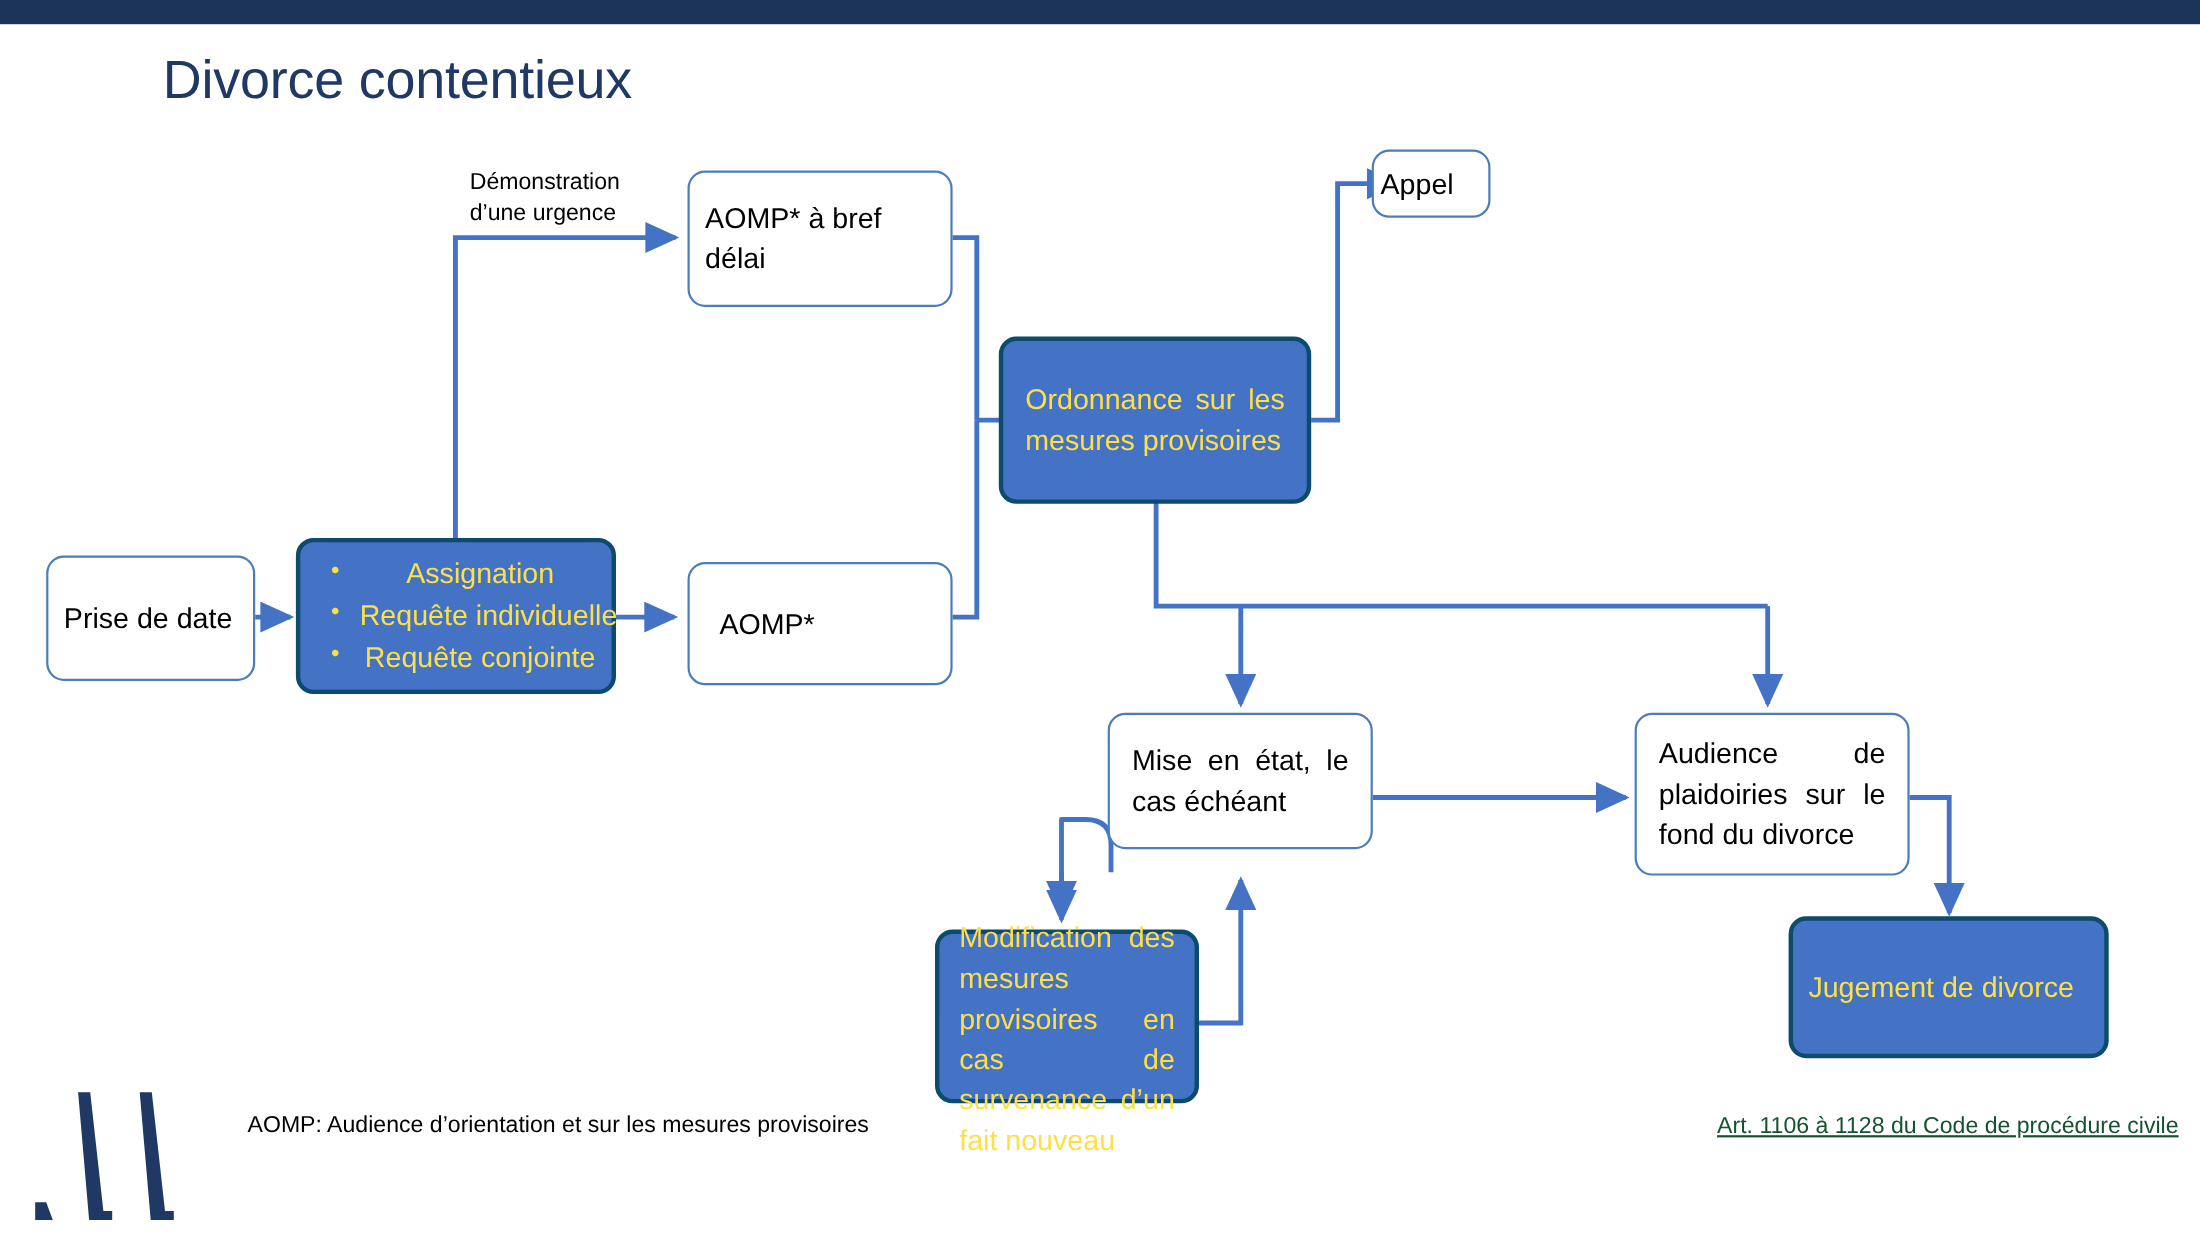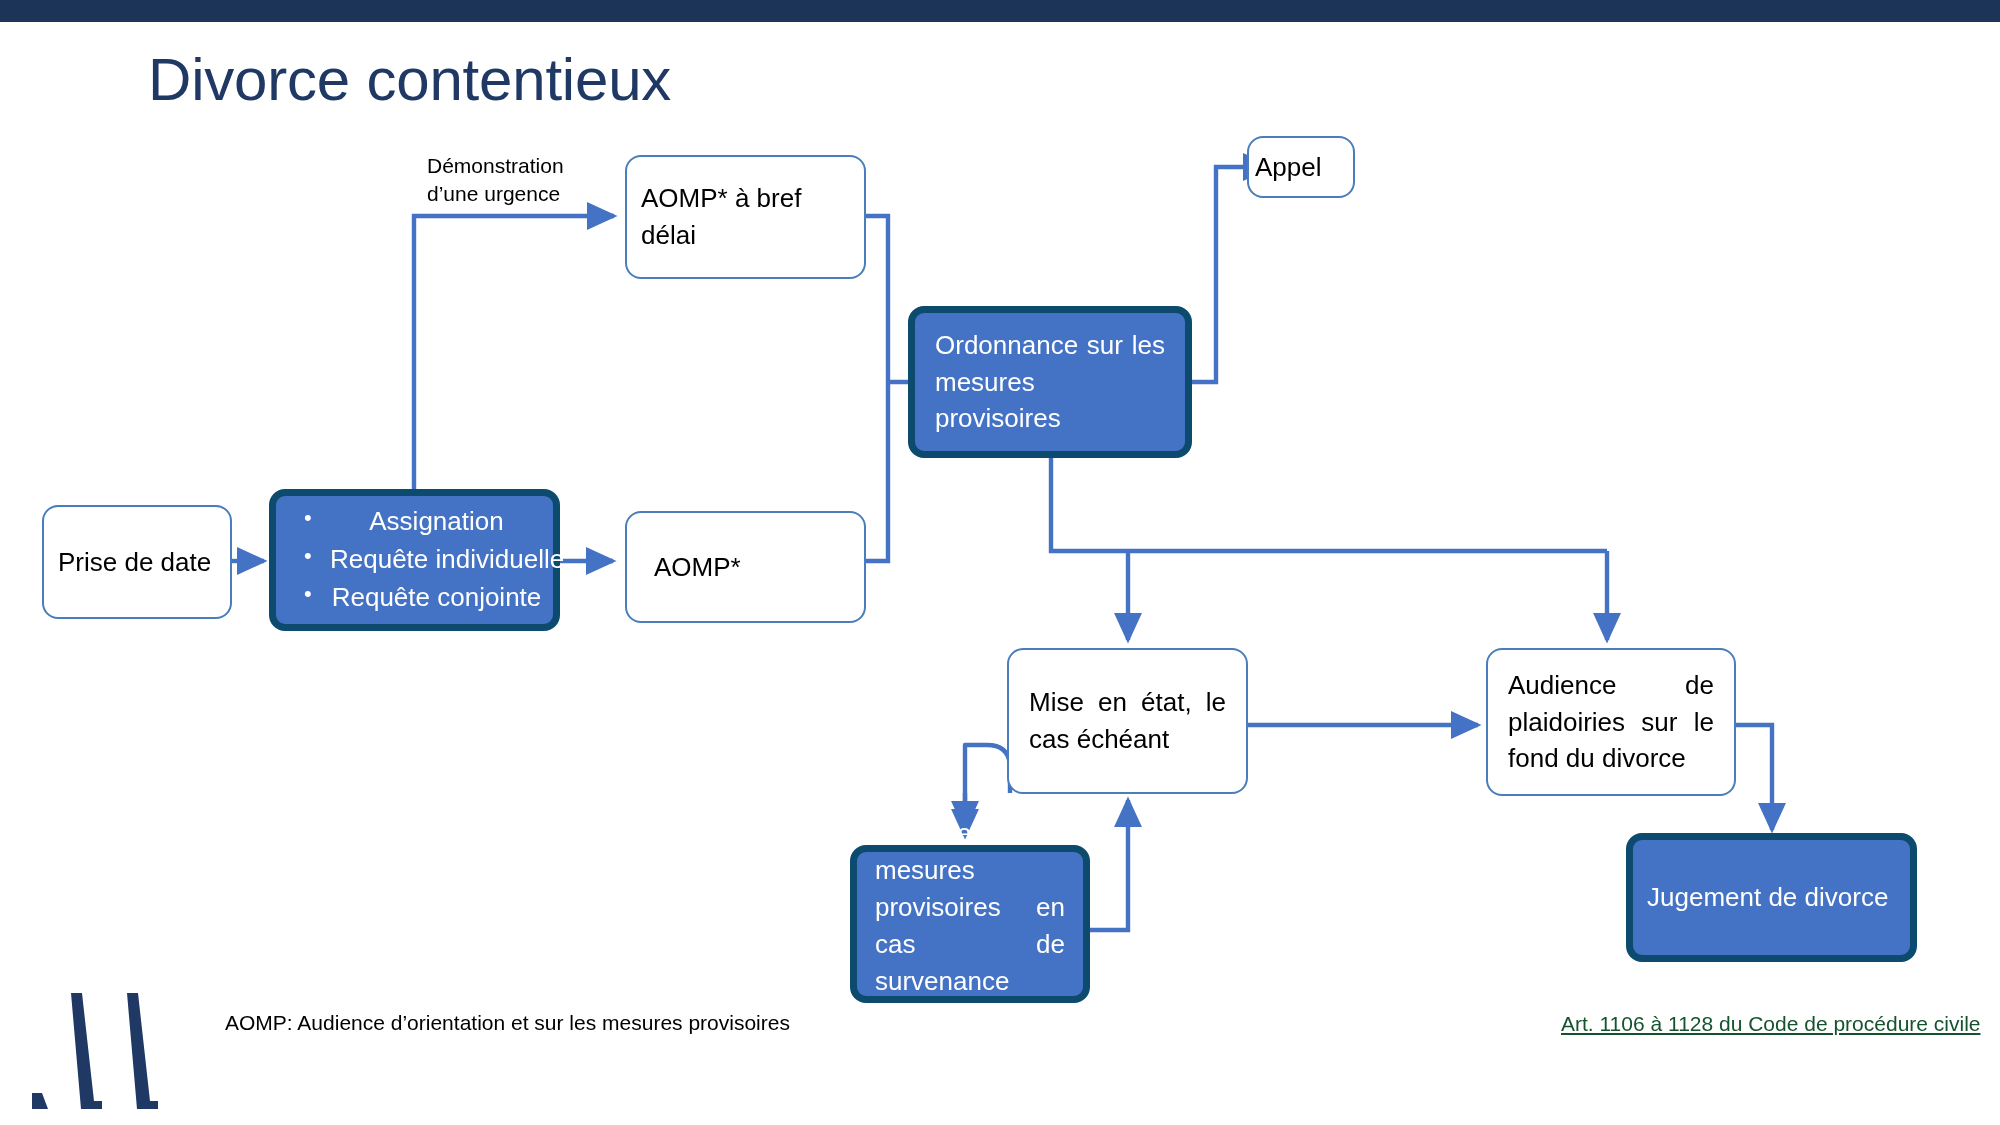--- a/index.html
+++ b/index.html
@@ -20,21 +20,21 @@
   #topbar {
     position: absolute;
     left: 0; top: 0;
     width: 2000px; height: 22px;
     background: #1b3458;
   }
   #title {
     position: absolute;
     left: 148px;
     top: 45px;
-    font-size: 60px;
+    font-size: 49px;
     color: #1f3864;
     font-family: "Liberation Sans", sans-serif;
     font-weight: 400;
     letter-spacing: -0.2px;
     white-space: nowrap;
   }
   #svg-edges {
     position: absolute;
     left: 0; top: 0;
     width: 2000px; height: 1125px;
@@ -53,22 +53,22 @@
     font-size: 26px;
     line-height: 1.42;
   }
   .node-white {
     background: #ffffff;
     border: 2.2px solid #4a7ebb;
     color: #000000;
   }
   .node-blue {
     background: #4472c4;
-    border: 7px solid #0c4a6e;
-    color: #ffffff;
+    border: 4px solid #0c4a6e;
+    color: #fde047;
   }
   .t-center { text-align: left; }
   .t-just { text-align: justify; text-align-last: left; }
   .t-left { text-align: left; }
 
   
   #node-assignation .txt { padding: 0 10px 0 22px; }
   .bullets {
     list-style: none;
     margin: 0;
@@ -201,21 +201,21 @@
   </div>
 
   <div class="node node-blue" id="node-ordonnance" style="left:908px; top:306px; width:284px; height:152px;">
     <div class="txt t-just" style="padding:0 20px;">Ordonnance sur les mesures provisoires</div>
   </div>
 
   <div class="node node-white" id="node-appel" style="left:1247px; top:136px; width:108px; height:62px;">
     <div class="txt t-center" style="padding:0 6px;">Appel</div>
   </div>
 
-  <div class="node node-white" id="node-mise-en-etat" style="left:1007px; top:648px; width:241px; height:146px;align-items:center;">
+  <div class="node node-white" id="node-mise-en-etat" style="left:1007px; top:648px; width:241px; height:124px;align-items:center;">
     <div class="txt t-just" style="padding:0 20px;">Mise en état, le cas échéant</div>
   </div>
 
   <div class="node node-white" id="node-audience" style="left:1486px; top:648px; width:250px; height:148px;">
     <div class="txt t-just" style="padding:0 20px;">Audience de plaidoiries sur le fond du divorce</div>
   </div>
 
   <div class="node node-blue" id="node-modification" style="left:850px; top:845px; width:240px; height:158px;">
     <div class="txt t-just" style="padding:0 18px;margin-top:41px;">Modification des mesures provisoires en cas de survenance d’un fait nouveau</div>
   </div>

